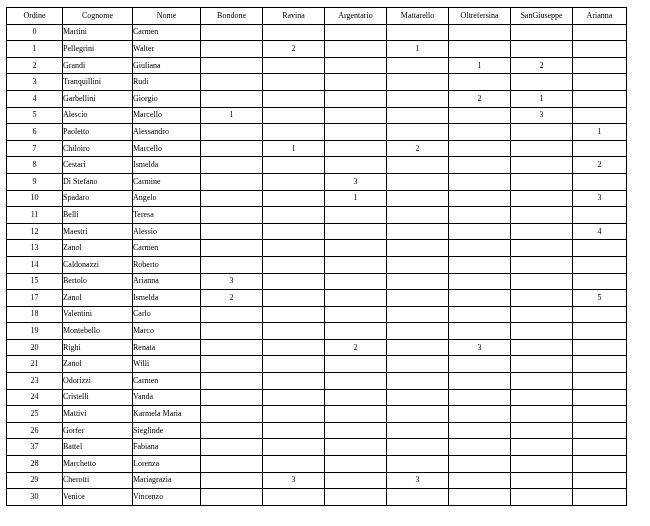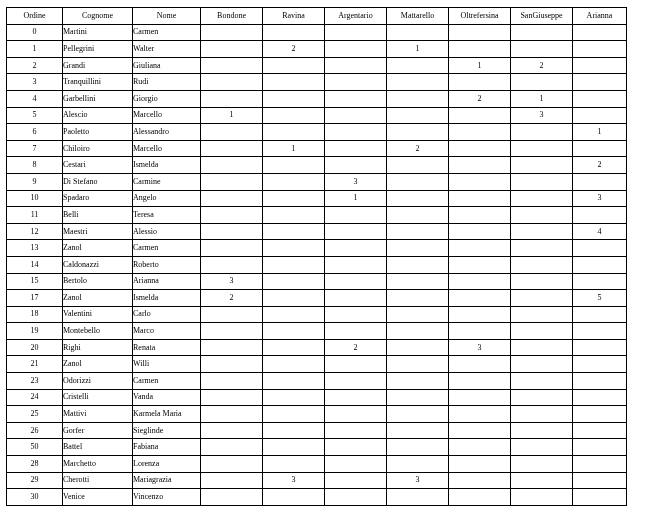--- a/index.html
+++ b/index.html
@@ -389,21 +389,21 @@
           <td class="txt">Sieglinde</td>
           <td class="val"></td>
           <td class="val"></td>
           <td class="val"></td>
           <td class="val"></td>
           <td class="val"></td>
           <td class="val"></td>
           <td class="val"></td>
         </tr>
         <tr>
-          <td class="num">50</td>
+          <td class="num">37</td>
           <td class="txt">Battel</td>
           <td class="txt">Fabiana</td>
           <td class="val"></td>
           <td class="val"></td>
           <td class="val"></td>
           <td class="val"></td>
           <td class="val"></td>
           <td class="val"></td>
           <td class="val"></td>
         </tr>

